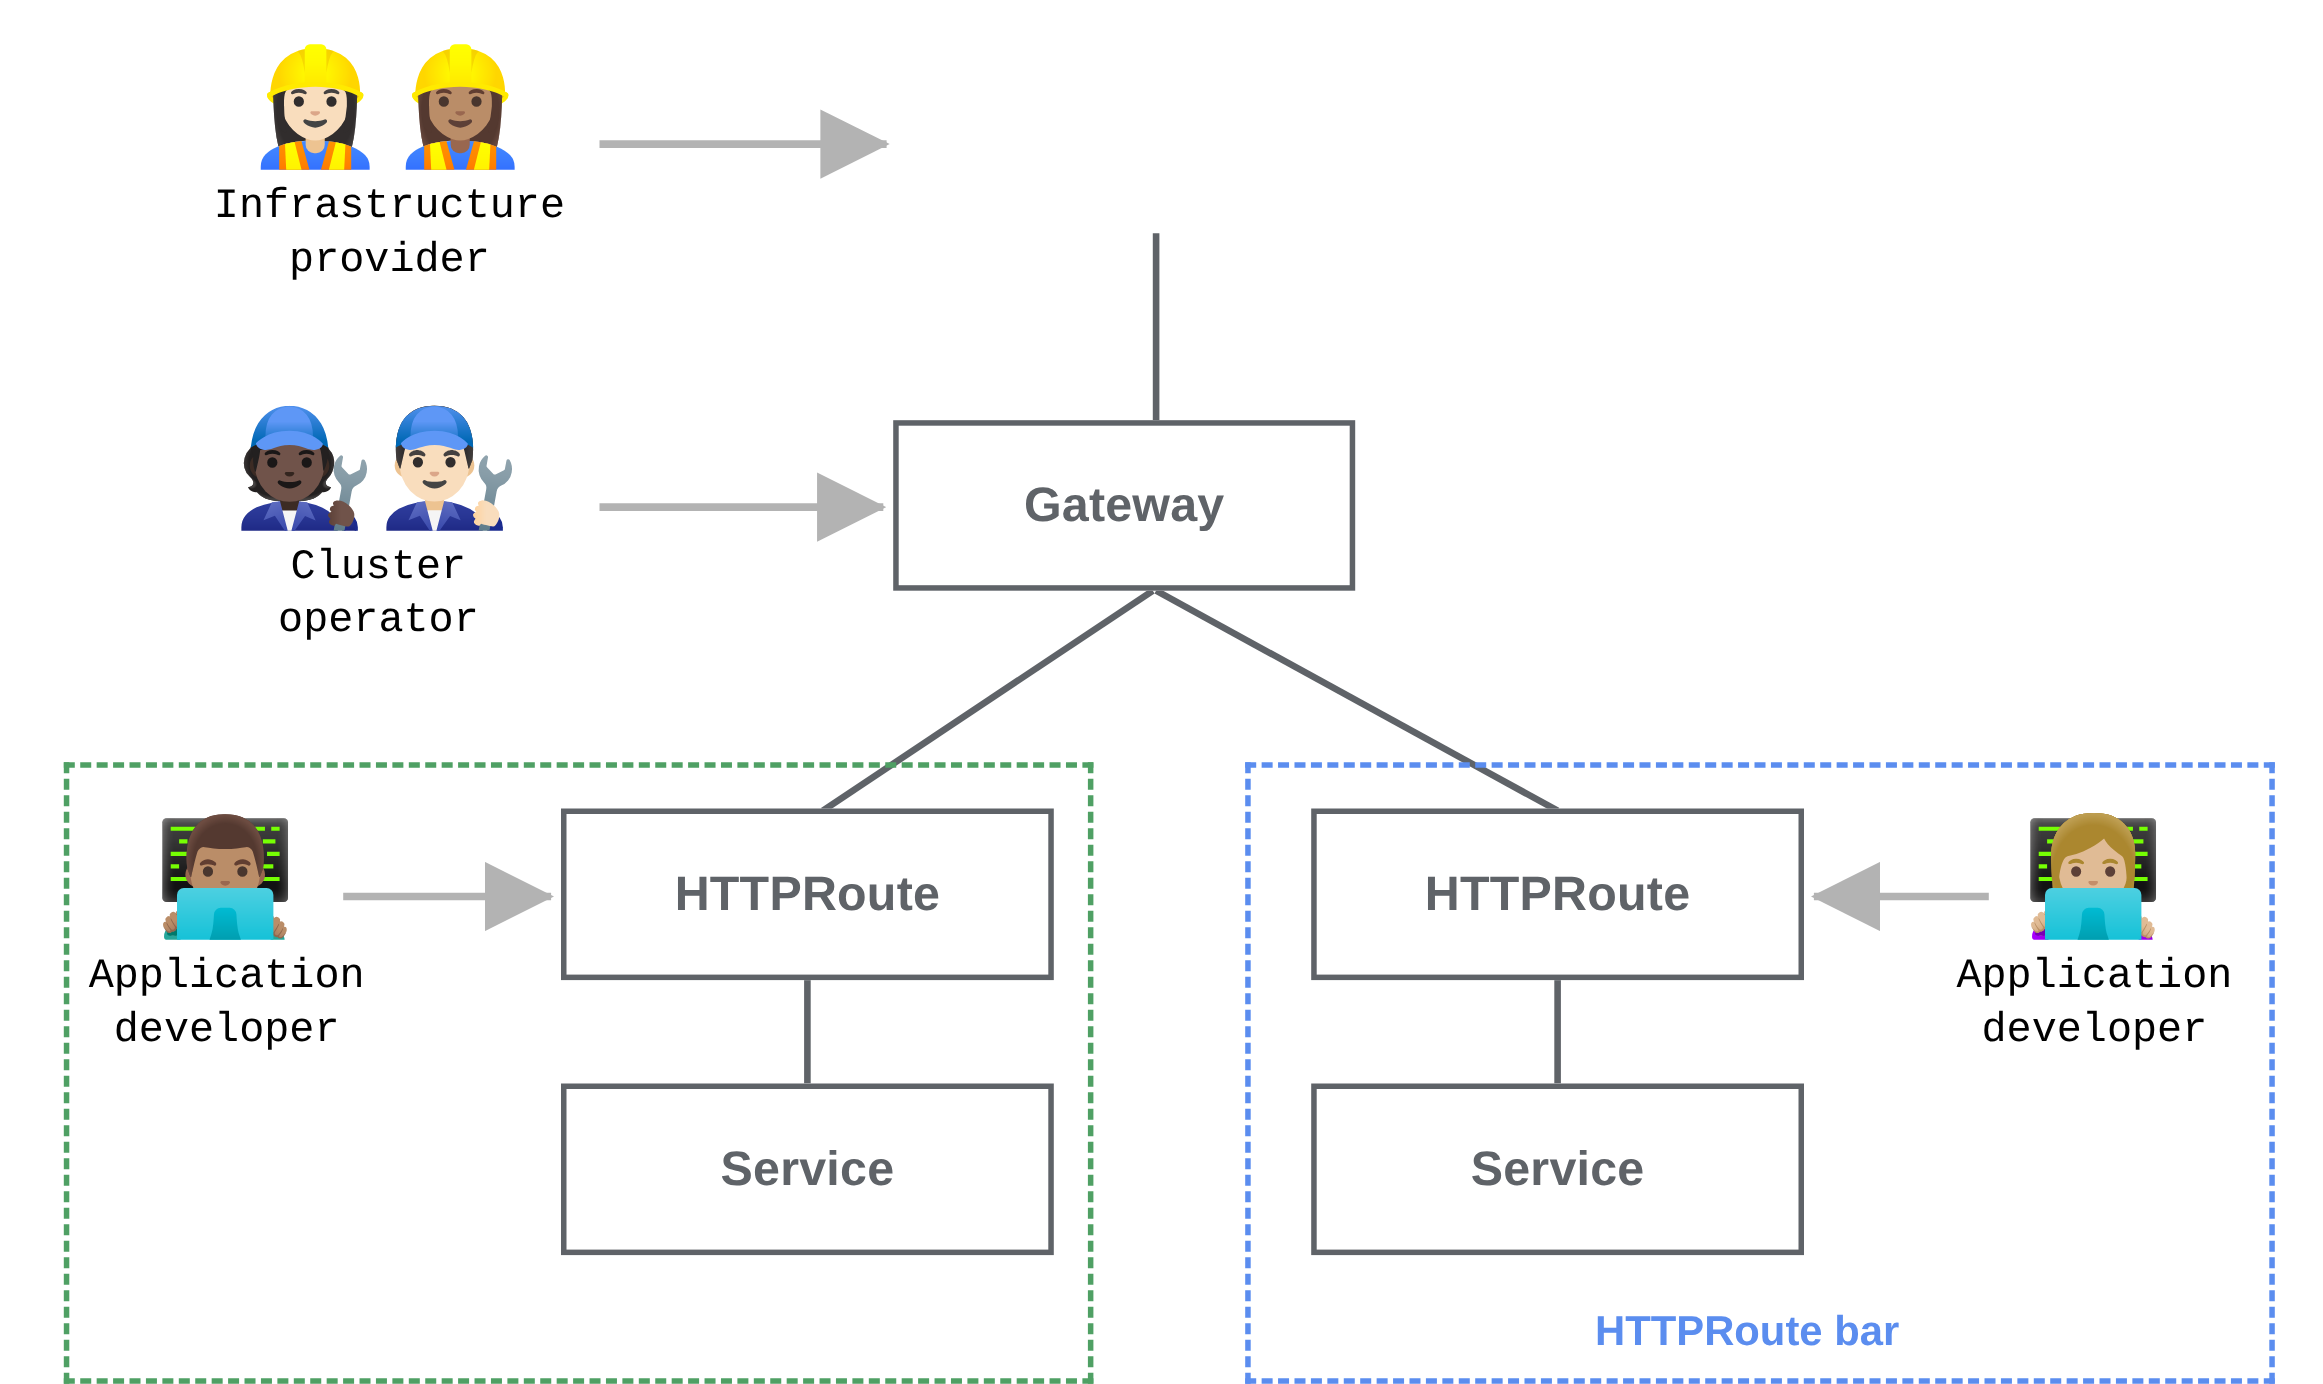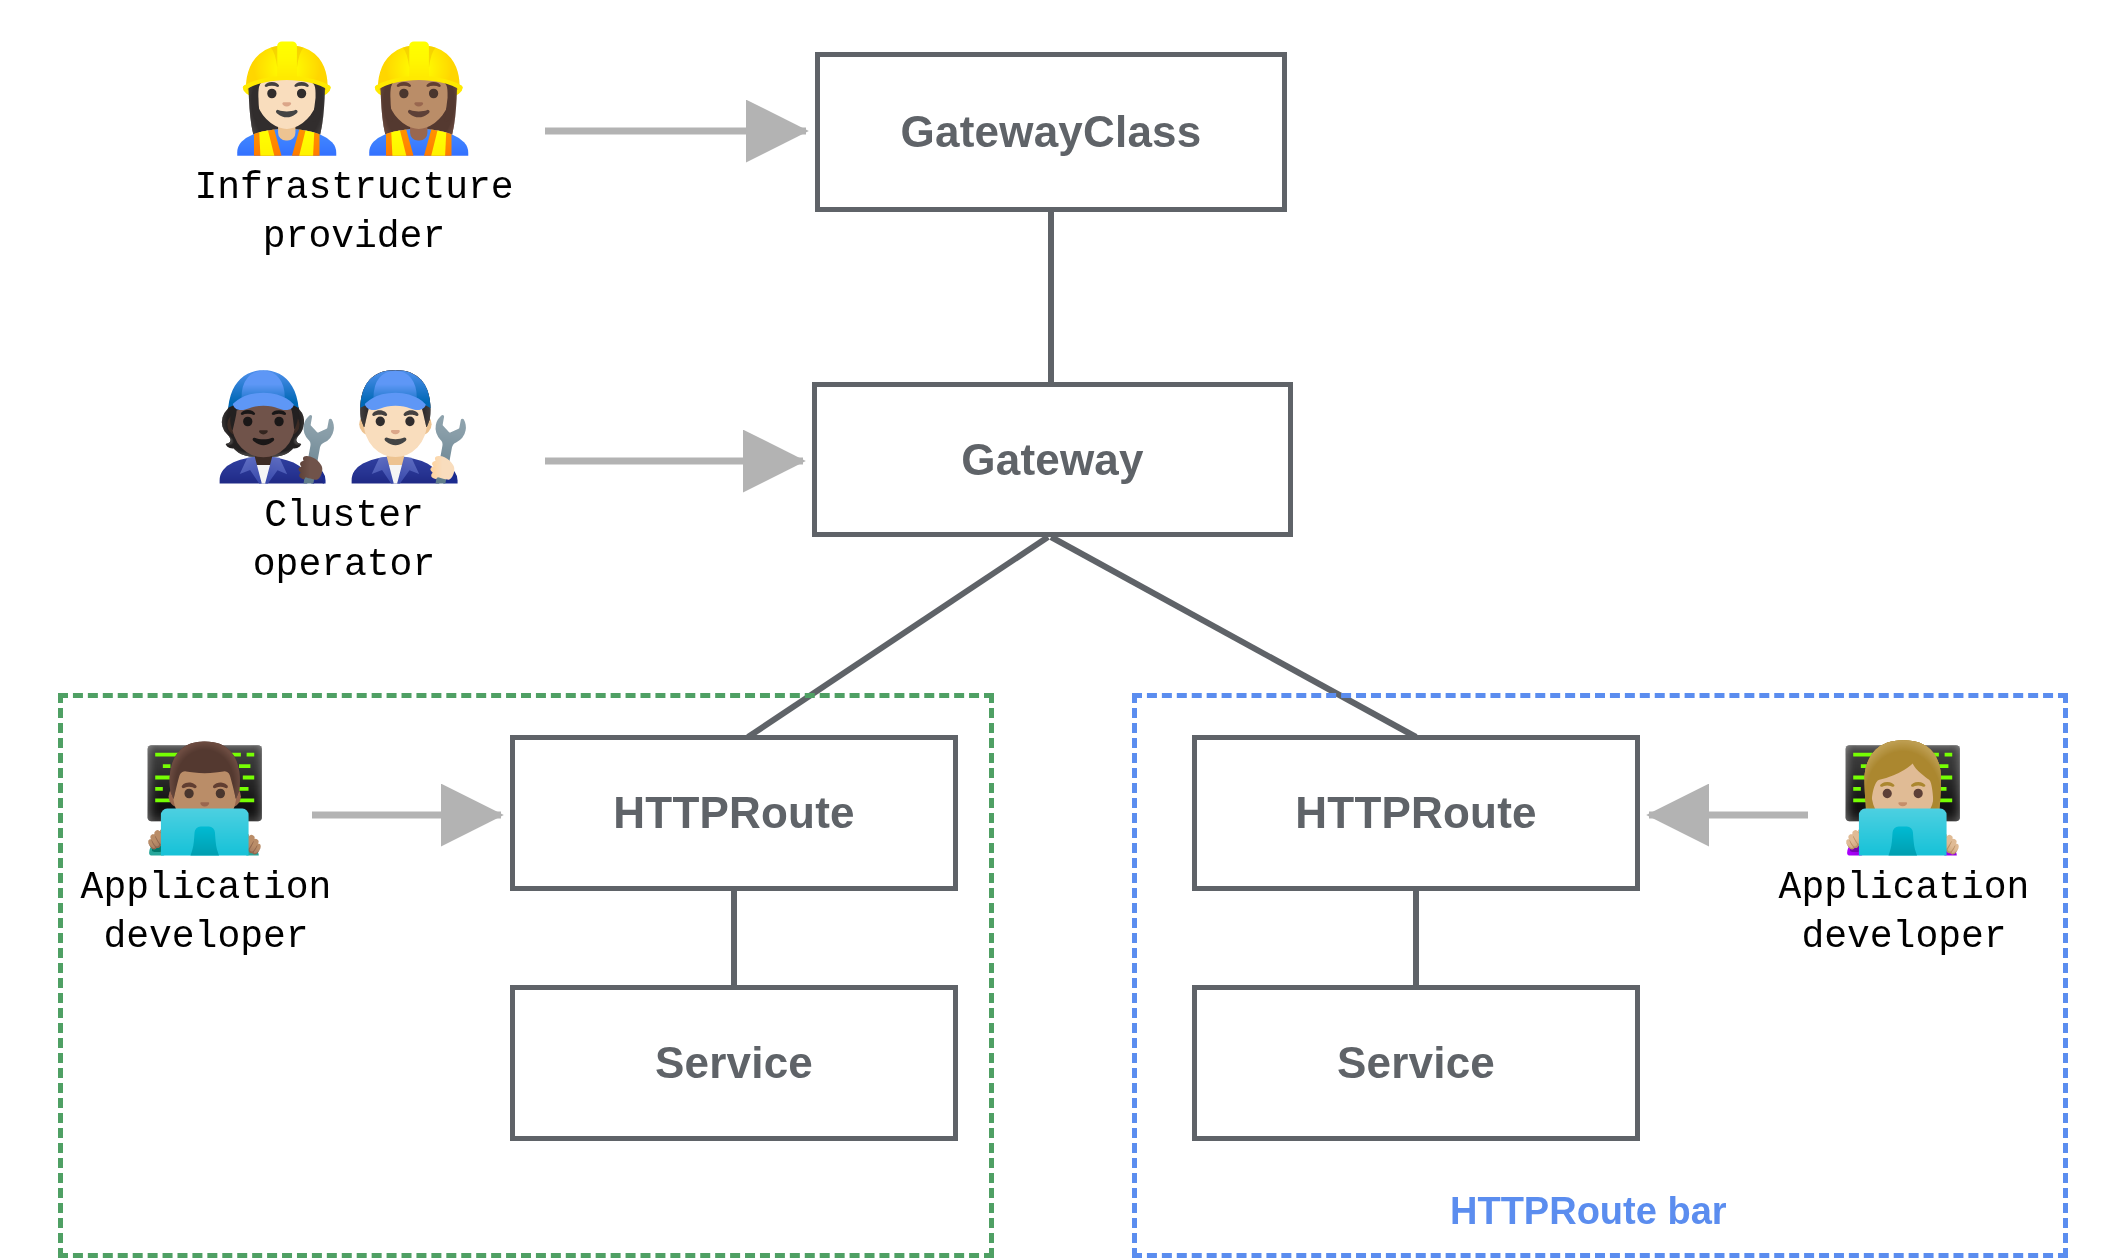--- a/index.html
+++ b/index.html
@@ -43,21 +43,21 @@
   }
   .node-label {
     font-size: 44px;
     font-weight: bold;
     color: #5f6368;
     letter-spacing: 0.2px;
     white-space: nowrap;
   }
 
   #node-gatewayclass { left: 815px;  top: 52px;  width: 472px; height: 160px; }
-  #node-gateway      { left: 812px;  top: 382px; width: 481px; height: 155px; }
+  #node-gateway      { left: 812px;  top: 382px; width: 420px; height: 155px; }
   #node-httproute-foo{ left: 510px;  top: 735px; width: 448px; height: 156px; }
   #node-service-foo  { left: 510px;  top: 985px; width: 448px; height: 156px; }
   #node-httproute-bar{ left: 1192px; top: 735px; width: 448px; height: 156px; }
   #node-service-bar  { left: 1192px; top: 985px; width: 448px; height: 156px; }
 
   
   .namespace {
     position: absolute;
     box-sizing: border-box;
     border-style: dashed;
@@ -148,23 +148,20 @@
     <line x1="312" y1="815" x2="501" y2="815" stroke="#b3b3b3" stroke-width="7" marker-end="url(#arrowhead)"></line>
 
     <line x1="1808" y1="815" x2="1649" y2="815" stroke="#b3b3b3" stroke-width="7" marker-end="url(#arrowhead)"></line>
   </svg>
 
   <div class="namespace" id="namespace-foo"></div>
   <div class="namespace" id="namespace-bar"></div>
 
   <div class="namespace-label" id="namespace-bar-label">HTTPRoute bar</div>
 
-  <div class="node" id="node-gatewayclass">
-    <span class="node-label">GatewayClass</span>
-  </div>
 
   <div class="node" id="node-gateway">
     <span class="node-label">Gateway</span>
   </div>
 
   <div class="node" id="node-httproute-foo">
     <span class="node-label">HTTPRoute</span>
   </div>
 
   <div class="node" id="node-service-foo">

